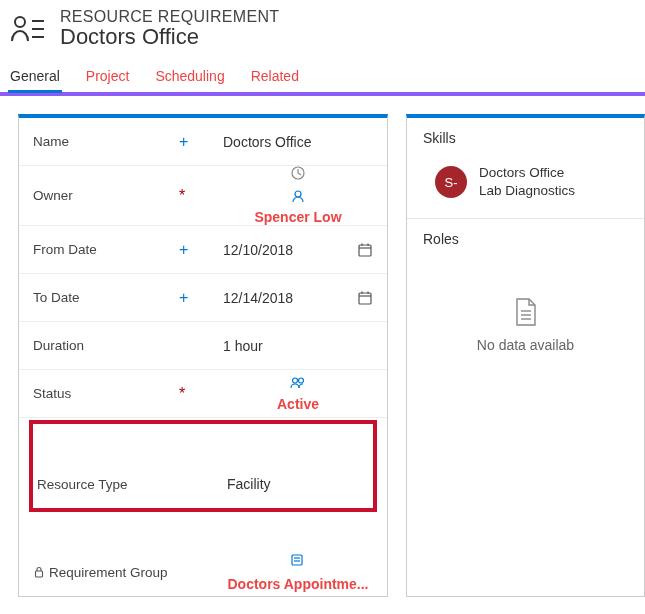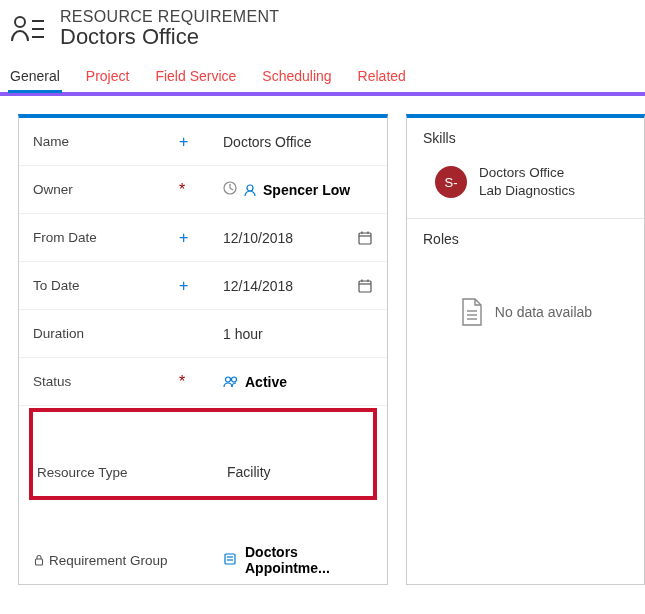--- a/index.html
+++ b/index.html
@@ -114,22 +114,23 @@
     .field-value {
       margin-left: 40px;
       font-size: 14px;
       color: #333;
       display: flex;
       align-items: center;
       gap: 6px;
       flex: 1;
     }
     .field-value.link {
-      color: #000000;
+      color: #ef4444;
       font-weight: 600;
+      flex-direction: column;
     }
     .lock-icon, .cal-icon, .person-icon, .people-icon, .doc-icon, .record-icon {
       display: inline-flex;
       align-items: center;
       justify-content: center;
     }
     .cal-input {
       flex: 1;
       display: flex;
       justify-content: space-between;
@@ -171,21 +172,21 @@
       font-size: 13.5px;
       color: #333;
       line-height: 1.35;
     }
     .divider {
       border-top: 1px solid #e6e6e6;
       margin: 0;
     }
     .nodata {
       display: flex;
-      flex-direction: row;
+      flex-direction: column;
       align-items: center;
       justify-content: center;
       padding: 40px 10px 20px 10px;
       color: #666;
       font-size: 14px;
       gap: 10px;
     }
     .record-icon-sm {
       color: #666;
       margin-right: 2px;
@@ -209,21 +210,20 @@
   </span>
   <div class="header-text">
     <div class="subtitle">RESOURCE REQUIREMENT</div>
     <div class="title">Doctors Office</div>
   </div>
 </div>
 
 <div class="tabs">
   <div class="tab active">General</div>
   <div class="tab">Project</div>
-  <div class="tab">Field Service</div>
   <div class="tab">Scheduling</div>
   <div class="tab">Related</div>
 </div>
 
 <div class="content">
   <div class="panel panel-left">
 
     <div class="field-row">
       <div class="field-label">Name</div>
       <span class="field-marker">+</span>

